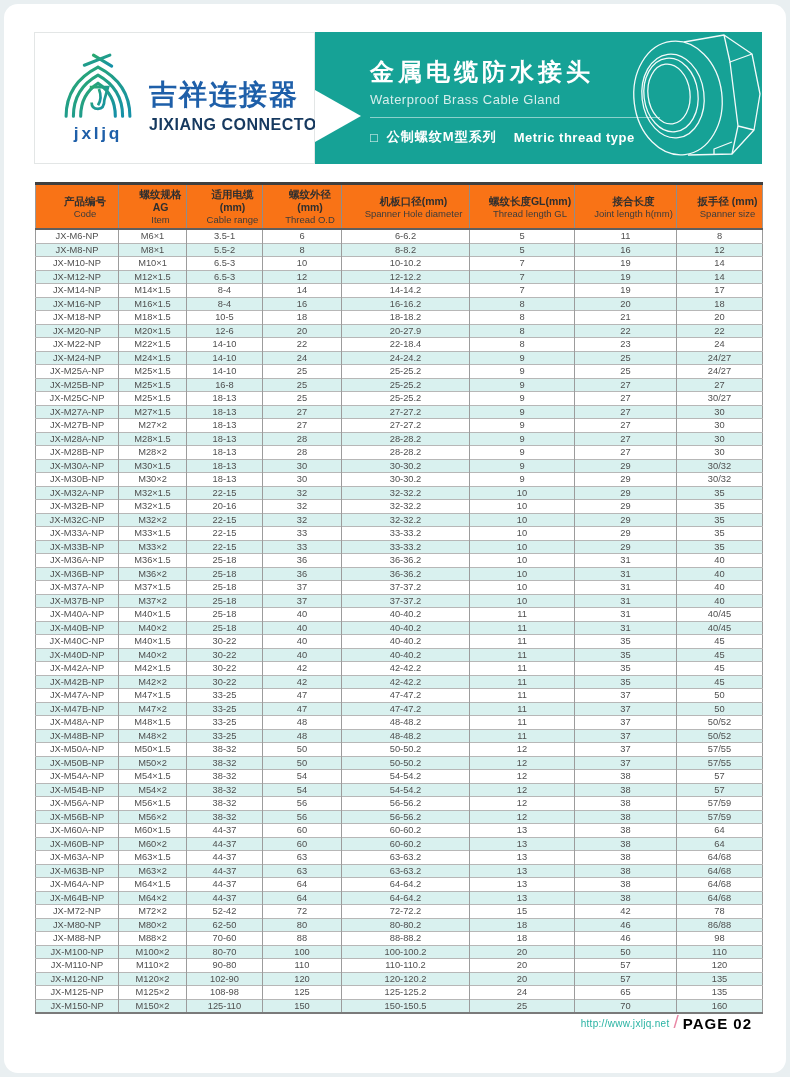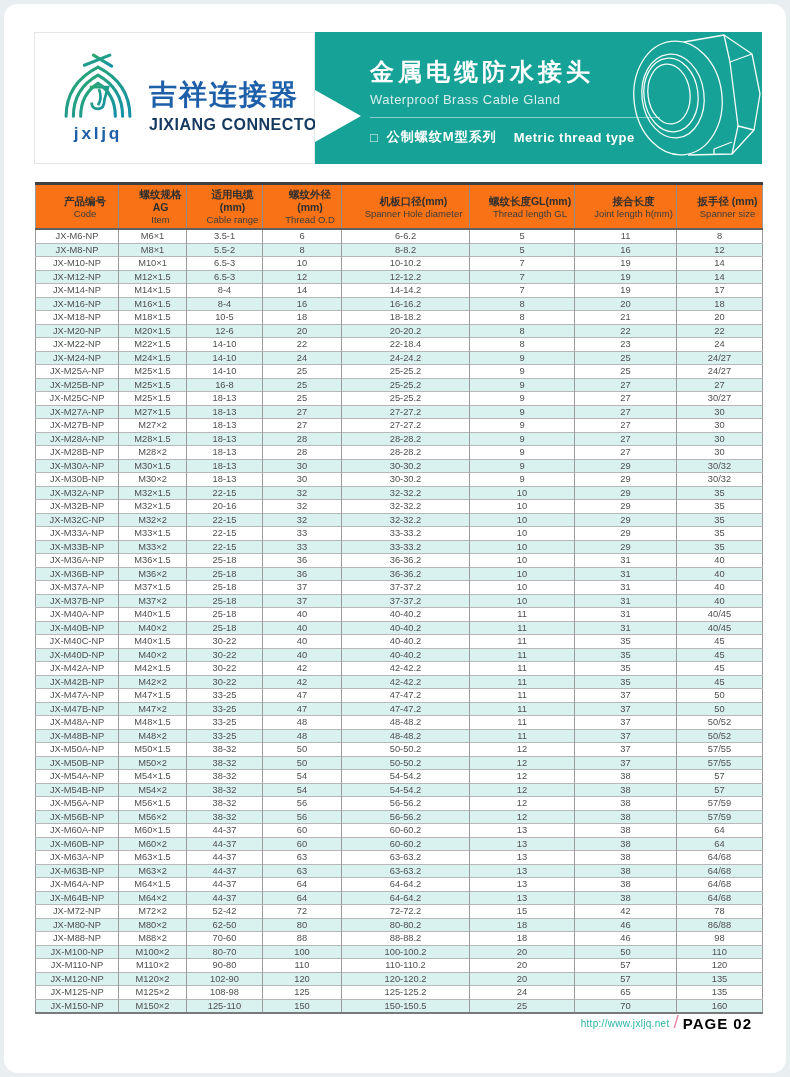--- a/index.html
+++ b/index.html
@@ -258,21 +258,21 @@
           <td>18-18.2</td>
           <td>8</td>
           <td>21</td>
           <td>20</td>
         </tr>
         <tr>
           <td>JX-M20-NP</td>
           <td>M20×1.5</td>
           <td>12-6</td>
           <td>20</td>
-          <td>20-20.2</td>
+          <td>20-27.9</td>
           <td>8</td>
           <td>22</td>
           <td>22</td>
         </tr>
         <tr>
           <td>JX-M22-NP</td>
           <td>M22×1.5</td>
           <td>14-10</td>
           <td>22</td>
           <td>22-18.4</td>

